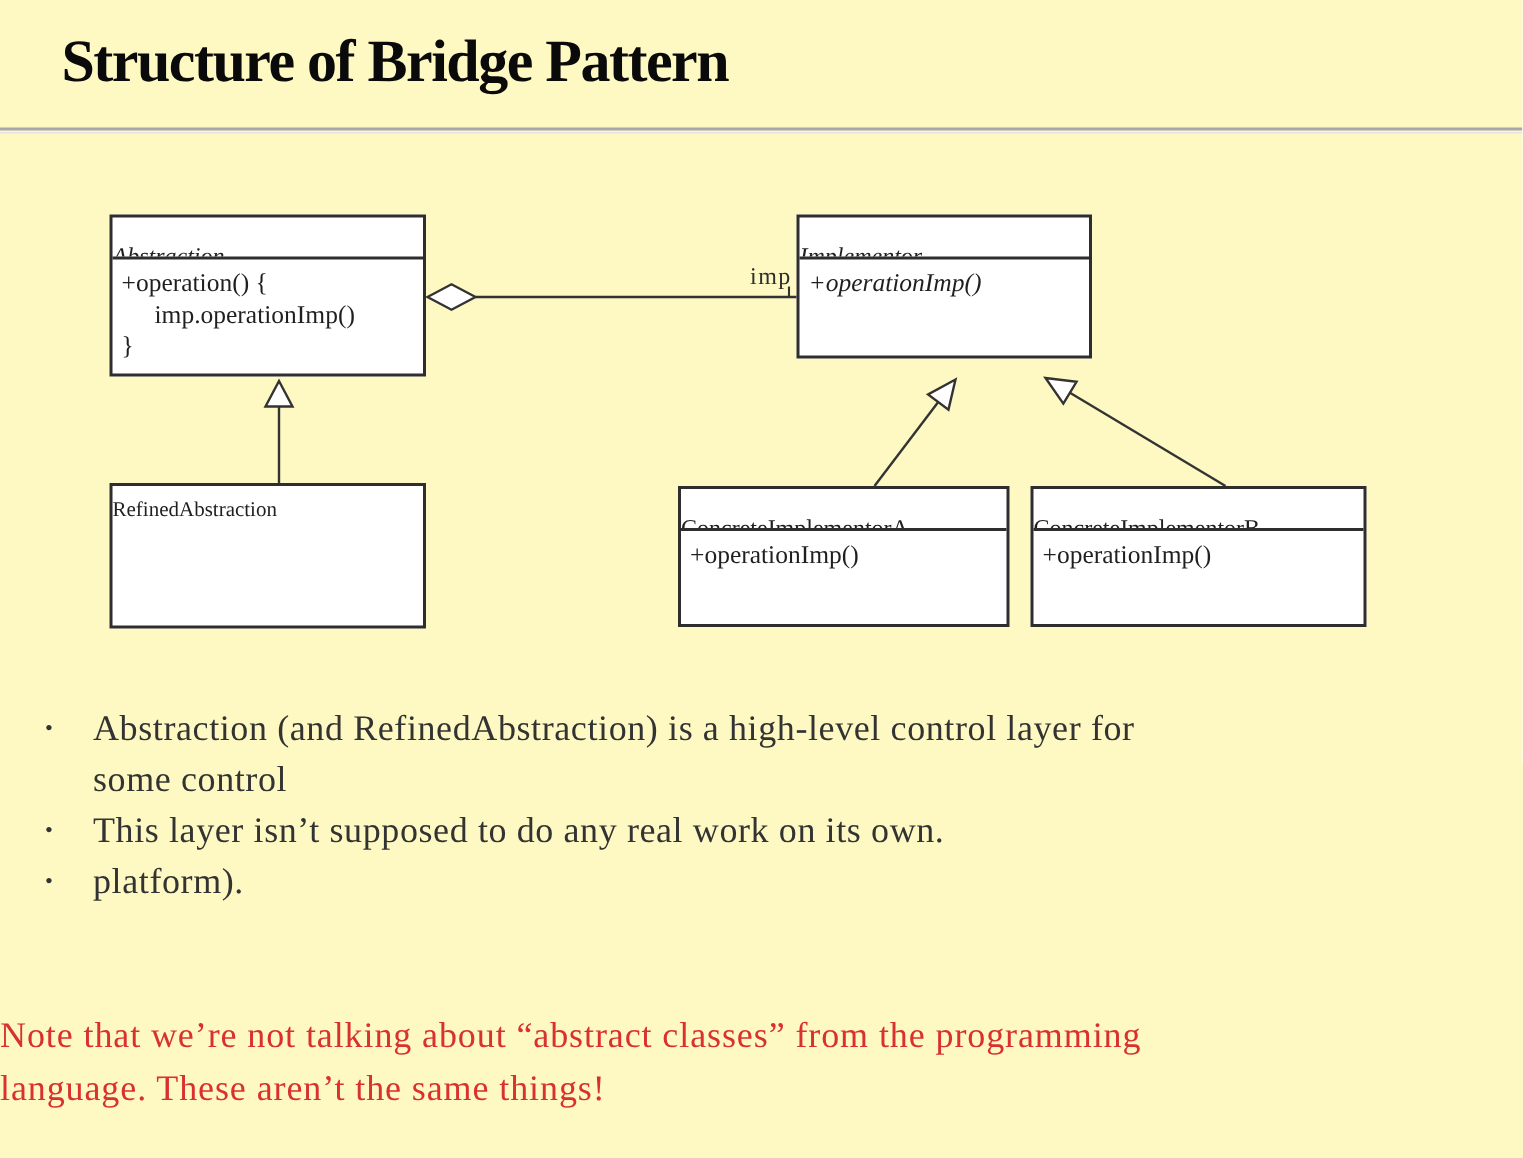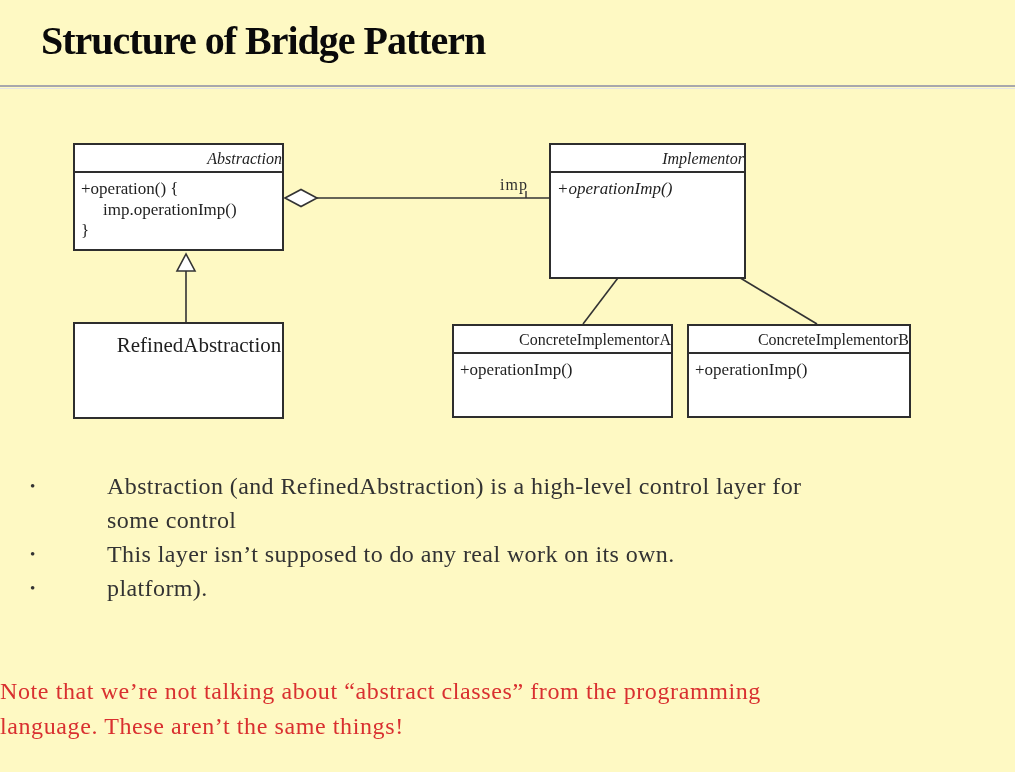--- a/index.html
+++ b/index.html
@@ -40,50 +40,48 @@
     width: 1015px;
     height: 460px;
   }
   .uml-class {
     position: absolute;
     background: #ffffff;
     border: 2px solid #2e2e2e;
     color: #1f1f1f;
   }
   .uml-class-title {
-    text-align: right;
+    text-align: left;
     font-size: 16px;
-    padding-top: 5px;
+    padding-top: 18px;
     height: 28px;
     border-bottom: 2px solid #2e2e2e;
     white-space: nowrap;
     overflow: hidden;
   }
   .uml-class-title.italic { font-style: italic; }
   .uml-class-body {
     padding: 5px 6px;
     font-size: 17px;
     line-height: 21px;
   }
   .uml-class-body.italic { font-style: italic; }
   .code-line { white-space: pre; }
   .code-line.indent { padding-left: 22px; }
 
   .box-abstraction { left: 73px;  top: 143px; width: 211px; height: 108px; }
-  .box-implementor { left: 549px; top: 143px; width: 197px; height: 136px; }
+  .box-implementor { left: 531px; top: 143px; width: 197px; height: 96px; }
   .box-refined     { left: 73px;  top: 322px; width: 211px; height: 97px; }
   .box-concrete-a  { left: 452px; top: 324px; width: 221px; height: 94px; }
   .box-concrete-b  { left: 687px; top: 324px; width: 224px; height: 94px; }
 
   .box-refined .single-name {
-    text-align: center;
-    font-size: 21px;
+    font-size: 14px;
     padding-top: 9px;
     white-space: nowrap;
-    margin-left: 41px;
   }
   .imp-label {
     position: absolute;
     left: 500px;
     top: 176px;
     font-size: 16px;
     color: #2e2e2e;
     letter-spacing: 1px;
   }
   
@@ -98,21 +96,21 @@
     line-height: 34px;
   }
   .bullet { display: flex; align-items: flex-start; }
   .bullet-marker {
     width: 32px;
     flex: 0 0 32px;
     font-size: 15px;
     line-height: 34px;
     color: #333333;
   }
-  .bullet-text { flex: 1; margin-left: 45px; }
+  .bullet-text { flex: 1; }
   .t-line { white-space: nowrap; }
   
   .note {
     position: absolute;
     left: 0;
     top: 674px;
     width: 1000px;
     color: #d93030;
     font-size: 24px;
     letter-spacing: 0.6px;

